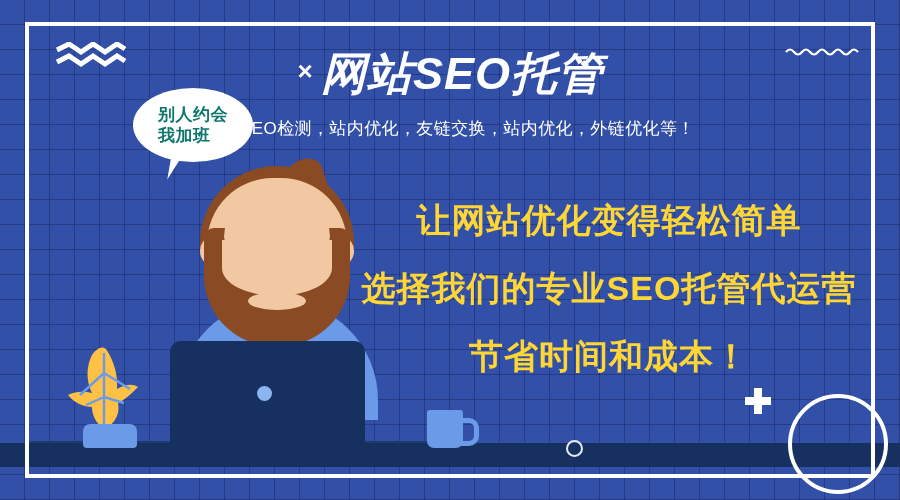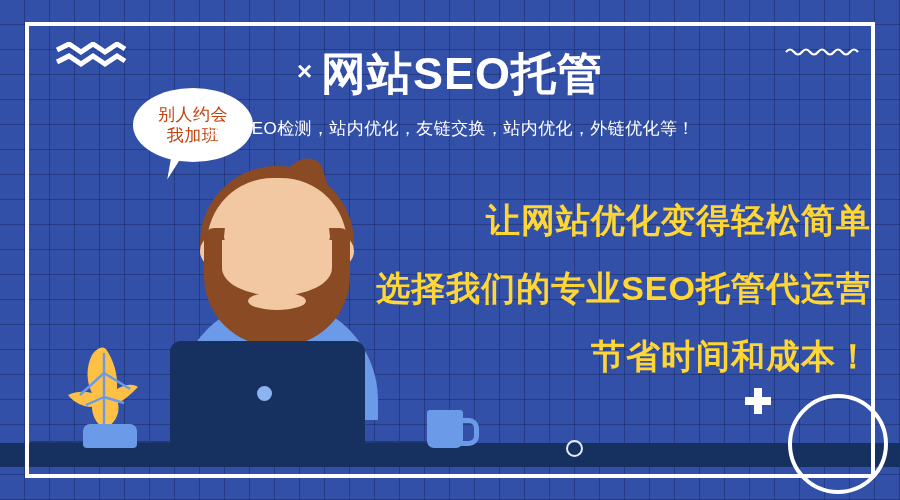--- a/index.html
+++ b/index.html
@@ -271,25 +271,24 @@
     width: 120px;
     height: 74px;
     background: #ffffff;
     border-radius: 50%;
     z-index: 7;
     display: flex;
     align-items: center;
     justify-content: center;
   }
   .bubble-text {
-    color: #c2410c;
+    color: #0f766e;
     font-size: 17px;
     line-height: 21px;
-    text-align: center;
-    font-weight: 400;
+    font-weight: 700;
     letter-spacing: 0.5px;
   }
   .bubble-tail {
     position: absolute;
     left: 170px;
     top: 148px;
     width: 0;
     height: 0;
     border-left: 14px solid #ffffff;
     border-right: 12px solid transparent;
@@ -303,43 +302,44 @@
     position: absolute;
     left: 0;
     top: 44px;
     width: 900px;
     text-align: center;
     color: #ffffff;
     font-size: 45px;
     font-weight: bold;
     letter-spacing: 1px;
     z-index: 8;
+    font-style: italic;
   }
   .title .x-mark {
     font-size: 26px;
     vertical-align: 9px;
     margin-right: 8px;
     font-weight: bold;
   }
   .subtitle {
     position: absolute;
     left: 0;
     top: 117px;
     width: 900px;
     text-align: center;
     color: #ffffff;
     font-size: 17px;
     letter-spacing: 0.4px;
     z-index: 8;
   }
   .headline {
     position: absolute;
-    left: 333px;
+    left: 340px;
     width: 538px;
-    text-align: right;
+    text-align: center;
     color: #ffd633;
     font-size: 34px;
     font-weight: bold;
     letter-spacing: 1px;
     z-index: 8;
   }
   .h1 { top: 198px; }
   .h2 { top: 266px; }
   .h3 { top: 334px; }
 </style>

